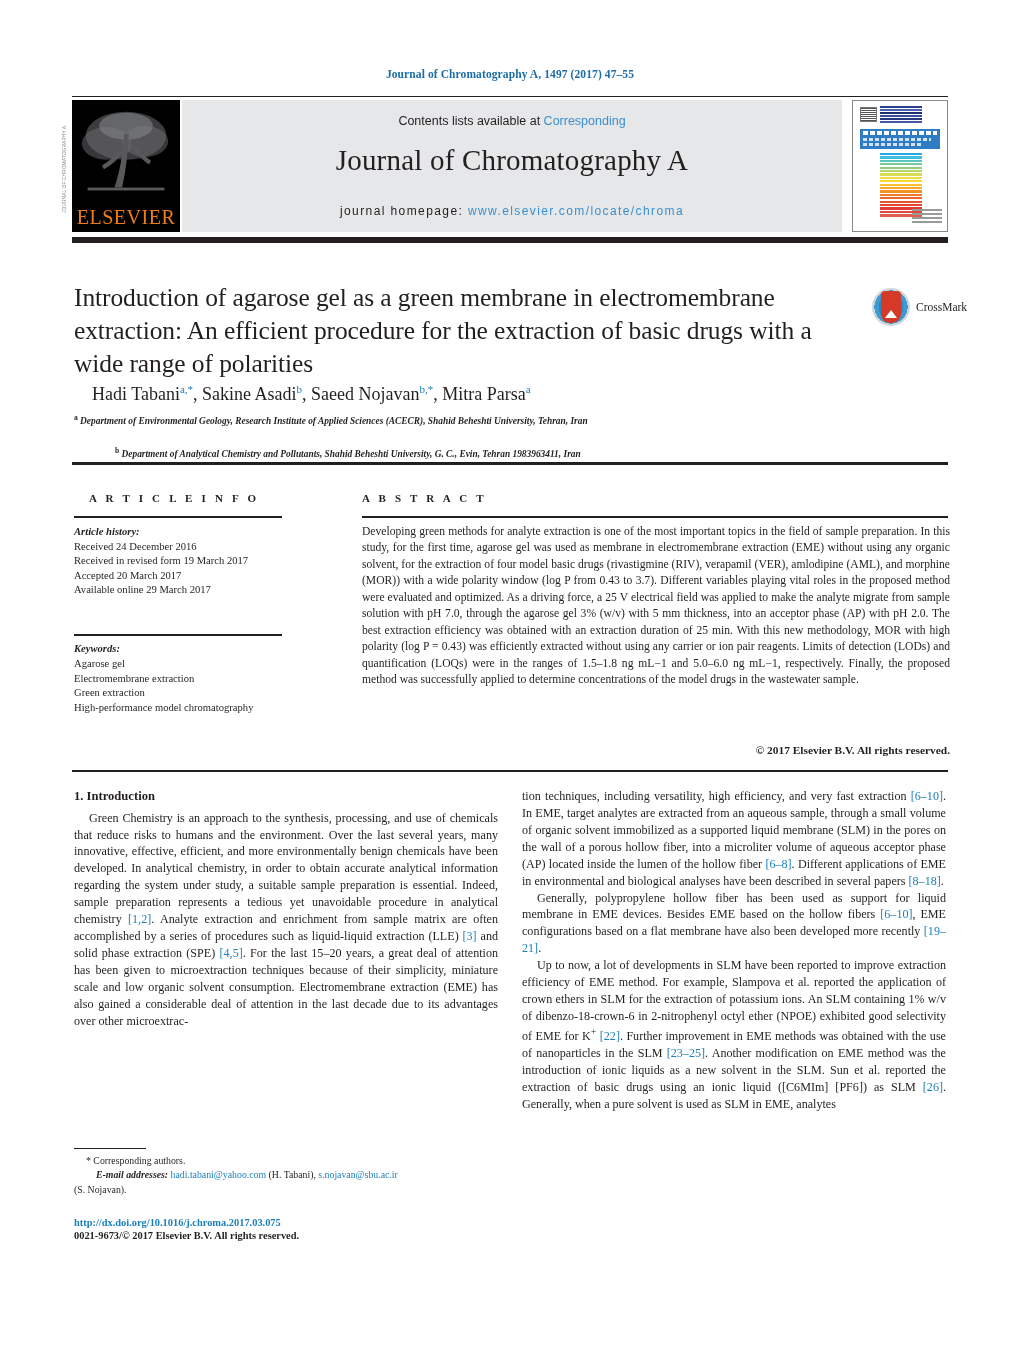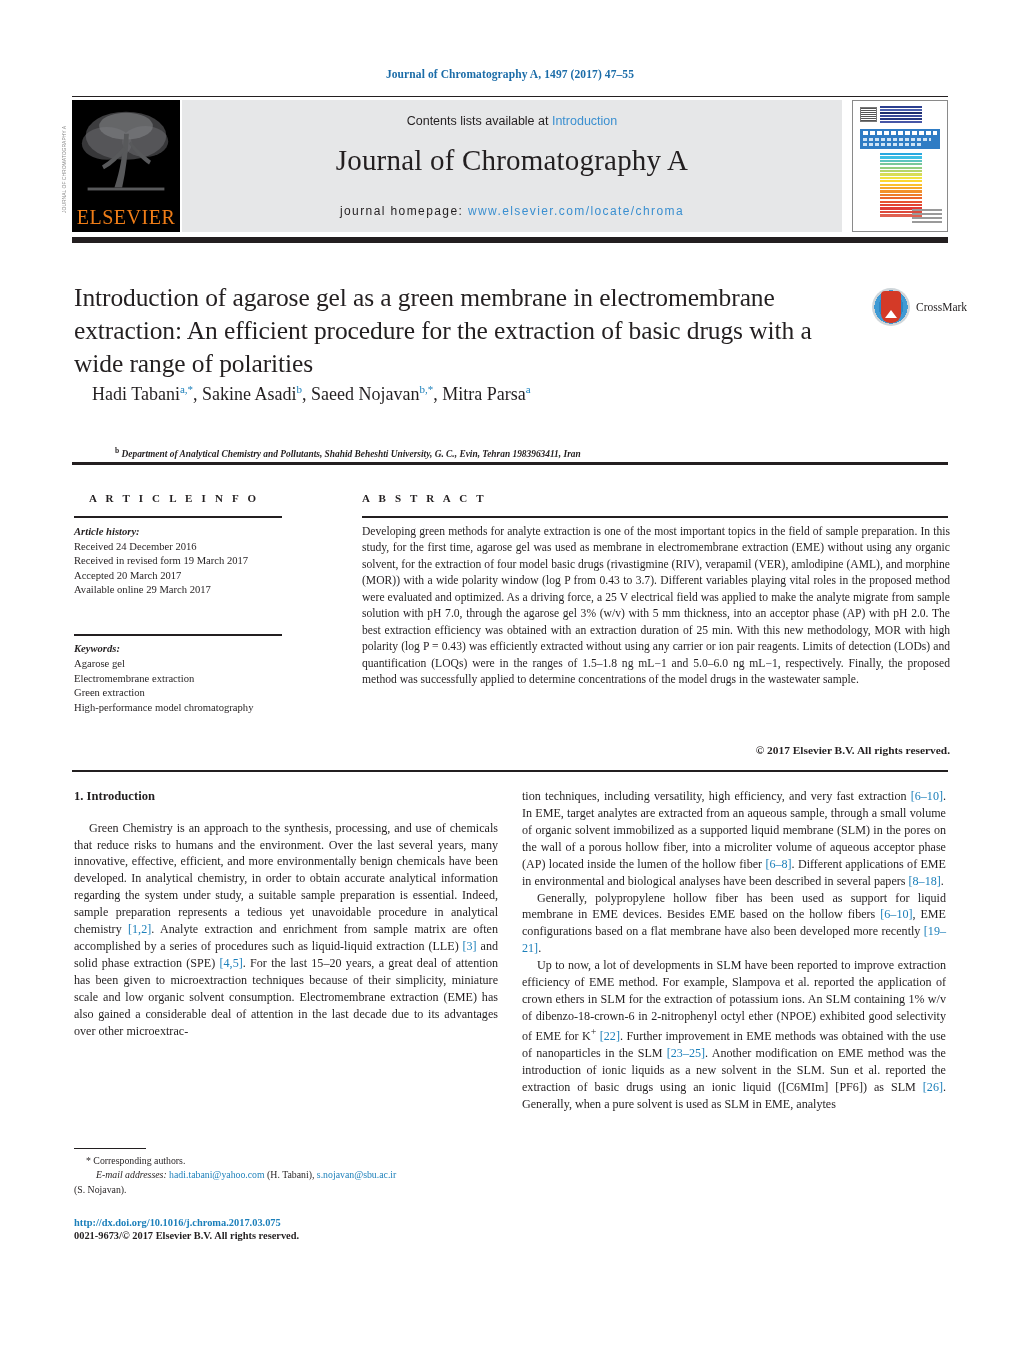--- a/index.html
+++ b/index.html
@@ -407,21 +407,21 @@
     line-height: 1.4;
     text-align: justify;
     color: #231f20;
   }
   #col-left  { left: 74px;  }
   #col-right { left: 522px; }
 
   .col h2 {
     font-size: 12.6px;
     font-weight: bold;
-    margin: 0 0 14px 0;
+    margin: 0 0 4px 0;
     text-align: left;
   }
   .col p { margin: 0; text-indent: 15px; }
   .ref { color: #1b7fba; }
 
   
   .foot-rule {
     position: absolute;
     left: 74px;
     top: 1148px;
@@ -431,21 +431,21 @@
   }
   .footnote {
     position: absolute;
     left: 74px;
     top: 1154px;
     width: 420px;
     font-size: 9.8px;
     line-height: 1.46;
     color: #231f20;
   }
-  .footnote .em { font-style: italic; font-weight: normal; text-align: right; }
+  .footnote .em { font-style: italic; font-weight: bold; text-align: right; }
   .footnote a, .link { color: #1b7fba; text-decoration: none; }
 
   .doi {
     position: absolute;
     left: 74px;
     top: 1216px;
     width: 420px;
     font-size: 10.4px;
     line-height: 1.42;
     color: #1b7fba;
@@ -484,21 +484,21 @@
           <path d="M53 40 C60 50 66 56 74 62 L76 58 C68 52 61 46 55 38 Z" fill="#58595b"></path>
           <path d="M47 44 C40 52 33 58 25 63 L27 67 C36 62 43 55 50 46 Z" fill="#58595b"></path>
           <rect x="10" y="86" width="80" height="3" fill="#58595b"></rect>
         </g>
       </svg>
       <div class="elsevier-word">ELSEVIER</div>
     </div>
 
     <div class="banner">
       <div class="banner-contents">
-        <span>Contents lists available at </span><span class="sd">Introduction</span>
+        <span>Contents lists available at </span><span class="sd">Corresponding</span>
       </div>
       <div class="banner-title">Journal of Chromatography A</div>
       <div class="banner-home">
         <span>journal homepage: </span><span class="url">www.elsevier.com/locate/chroma</span>
       </div>
     </div>
 
     <div class="cover-thumb">
       <div class="cv-logo"></div>
       <div class="cv-topbars"></div>
@@ -523,20 +523,24 @@
 
   <div class="crossmark">
     <div class="cm-disc">
       <div class="cm-inner"></div>
       <div class="cm-arrow"></div>
     </div>
     <div class="cm-label">CrossMark</div>
   </div>
 
   <div class="authors">Hadi Tabani<sup>a,*</sup>, Sakine Asadi<sup>b</sup>, Saeed Nojavan<sup>b,*</sup>, Mitra Parsa<sup>a</sup></div>
+  <div class="affil" id="affil-a">
+    <sup>a</sup>
+    <span>Department of Environmental Geology, Research Institute of Applied Sciences (ACECR), Shahid Beheshti University, Tehran, Iran</span>
+  </div>
   <div class="affil" id="affil-b">
     <sup>b</sup>
     <span>Department of Analytical Chemistry and Pollutants, Shahid Beheshti University, G. C., Evin, Tehran 1983963411, Iran</span>
   </div>
 
   <div class="rule-mid"></div>
 
   <div class="sec-head" id="info-head">A R T I C L E    I N F O</div>
   <div class="hr-info"></div>
   <div class="info-col">

